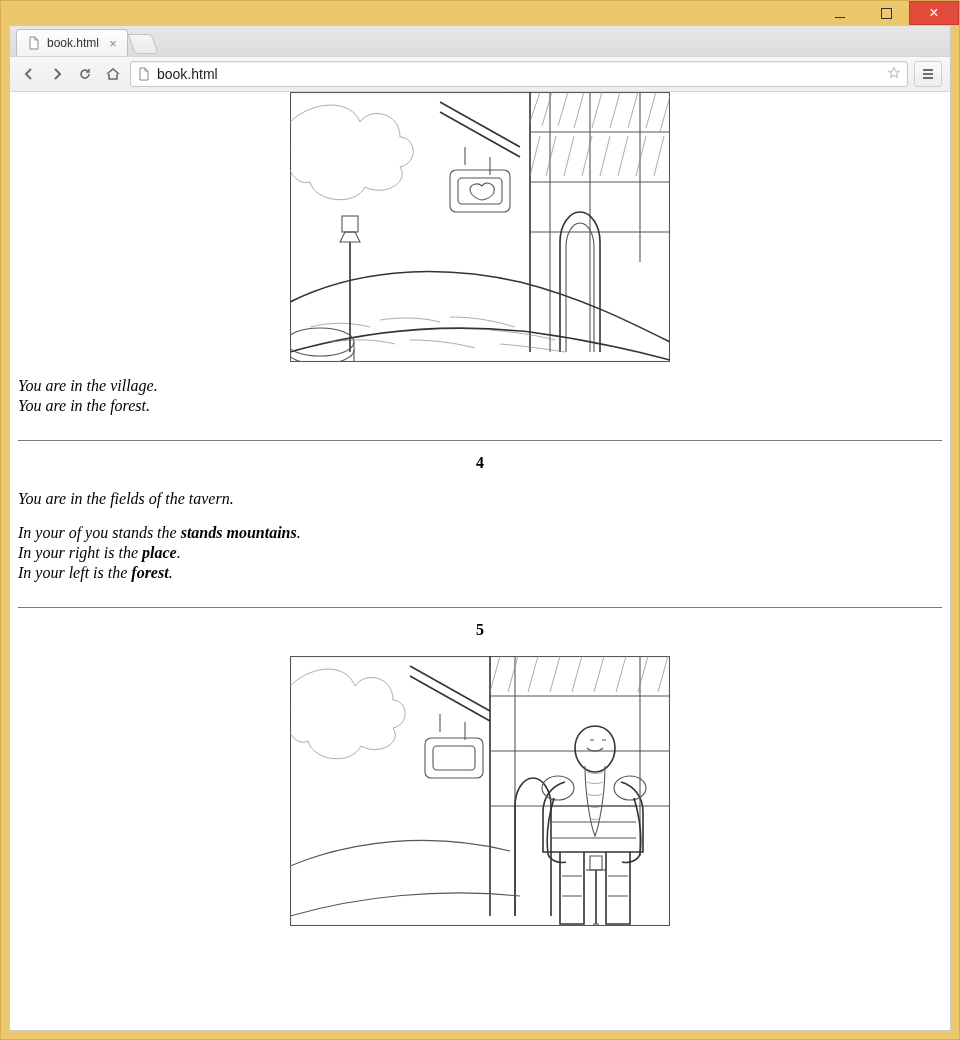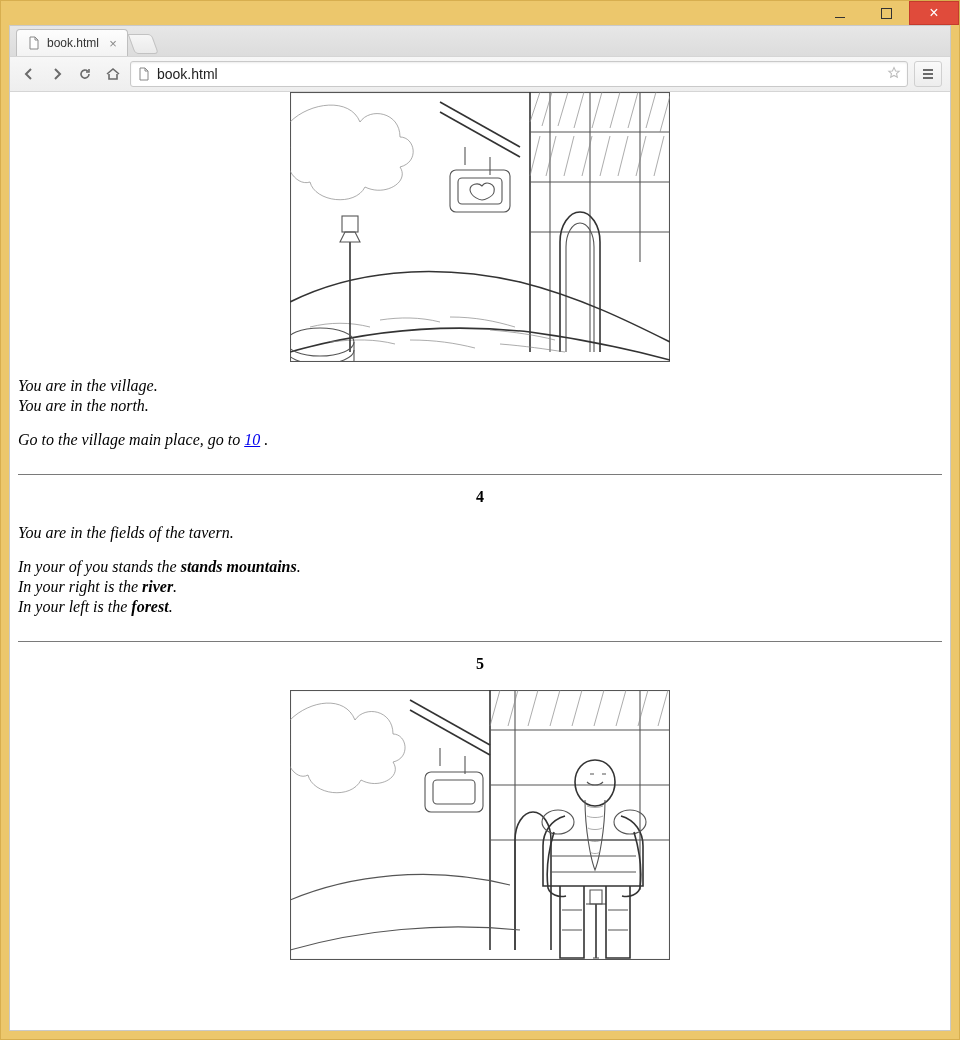--- a/index.html
+++ b/index.html
@@ -322,34 +322,31 @@
 
               <g class="hatch">
                 <path d="M250 0l-10 30M262 0l-10 34M278 0l-10 34M294 0l-10 36M312 0l-10 36M330 0l-10 36M348 0l-10 36M366 0l-10 36M380 4l-10 36"></path>
                 <path d="M250 44l-10 40M266 44l-10 40M284 44l-10 40M302 44l-10 40M320 44l-10 40M338 44l-10 40M356 44l-10 40M374 44l-10 40"></path>
               </g>
             </svg>
           </div>
 
           <div class="para">
             <span>You are in the village.</span><br>
-            <span>You are in the north.</span>
-          </div>
-          <div class="para">
-            <span>Go to the village main place, go to </span><a href="#">10</a><span> .</span>
+            <span>You are in the forest.</span>
           </div>
 
           <hr class="sep">
           <div class="sec-num">4</div>
 
           <div class="para">You are in the fields of the tavern.</div>
 
           <div class="para">
             <span>In your of you stands the </span><b>stands mountains</b><span>.</span><br>
-            <span>In your right is the </span><b>river</b><span>.</span><br>
+            <span>In your right is the </span><b>place</b><span>.</span><br>
             <span>In your left is the </span><b>forest</b><span>.</span>
           </div>
 
 
           <hr class="sep">
           <div class="sec-num">5</div>
 
           <div class="illus sk" style="width:380px">
             <svg viewBox="0 0 380 270" preserveAspectRatio="xMidYMid slice">
               <rect x="0.5" y="0.5" width="379" height="269"></rect>

